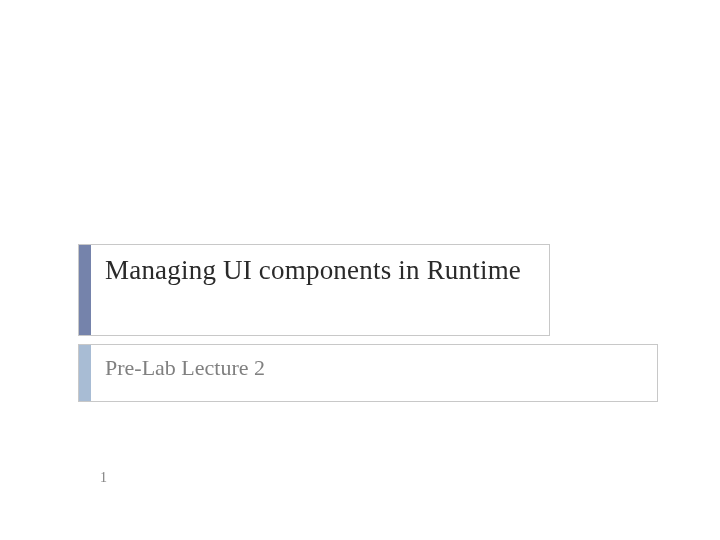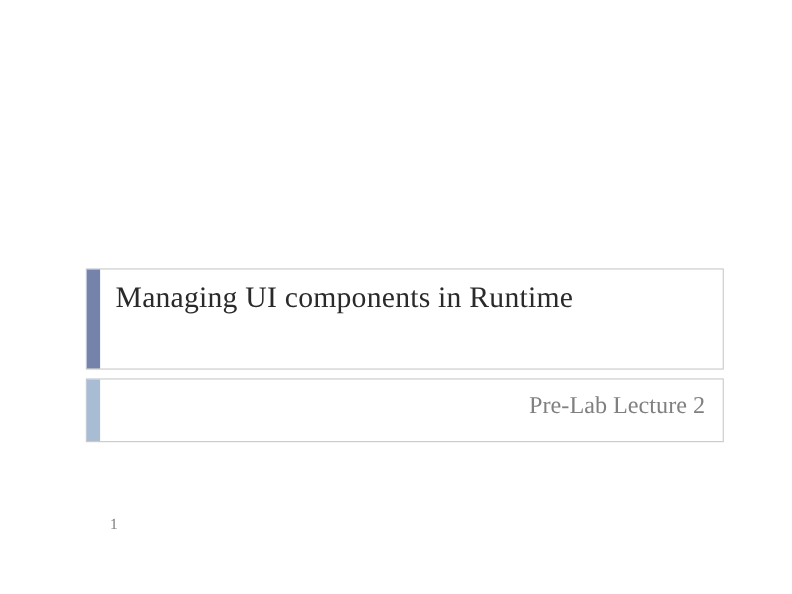--- a/index.html
+++ b/index.html
@@ -12,21 +12,21 @@
       height: 540px;
       background: #ffffff;
       font-family: Georgia, 'Times New Roman', serif;
       position: relative;
       overflow: hidden;
     }
     .title-block {
       position: absolute;
       left: 78px;
       top: 244px;
-      width: 580px;
+      width: 472px;
       height: 92px;
       border: 1px solid #c8c8c8;
       display: flex;
     }
     .title-accent {
       width: 12px;
       background: #7583ab;
       flex-shrink: 0;
     }
     .title-text {
@@ -50,21 +50,20 @@
       width: 12px;
       background: #a8bcd4;
       flex-shrink: 0;
     }
     .subtitle-text {
       flex: 1;
       padding: 10px 16px 0 14px;
       font-size: 22px;
       color: #808080;
       font-weight: normal;
-      text-align: right;
     }
     .page-number {
       position: absolute;
       left: 100px;
       top: 470px;
       font-size: 14px;
       color: #808080;
       font-family: Georgia, serif;
     }
   </style>

